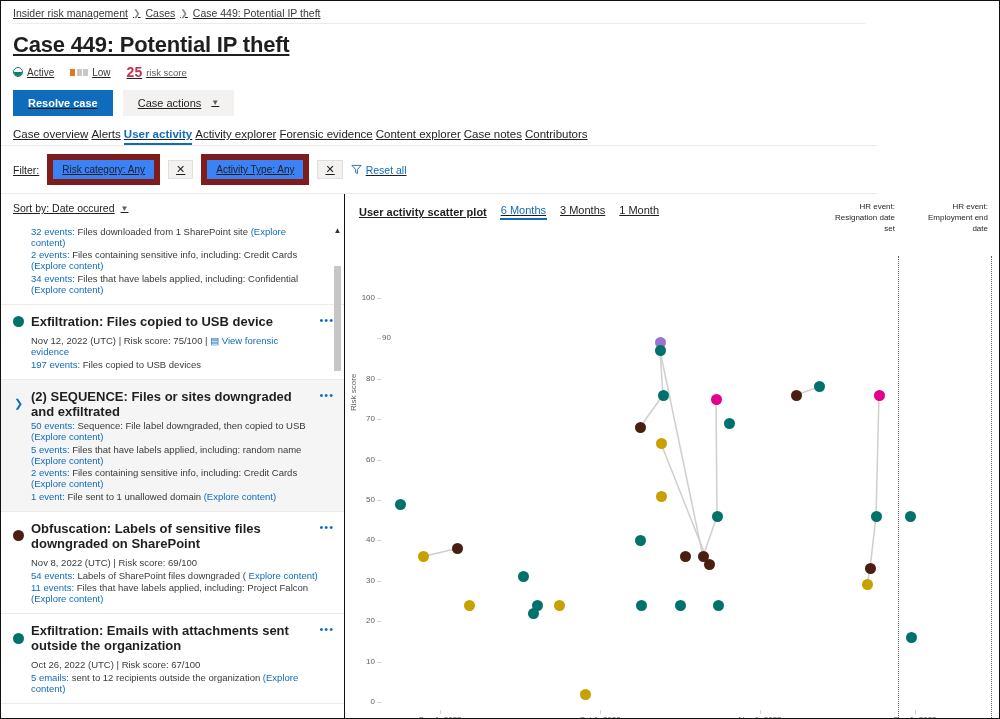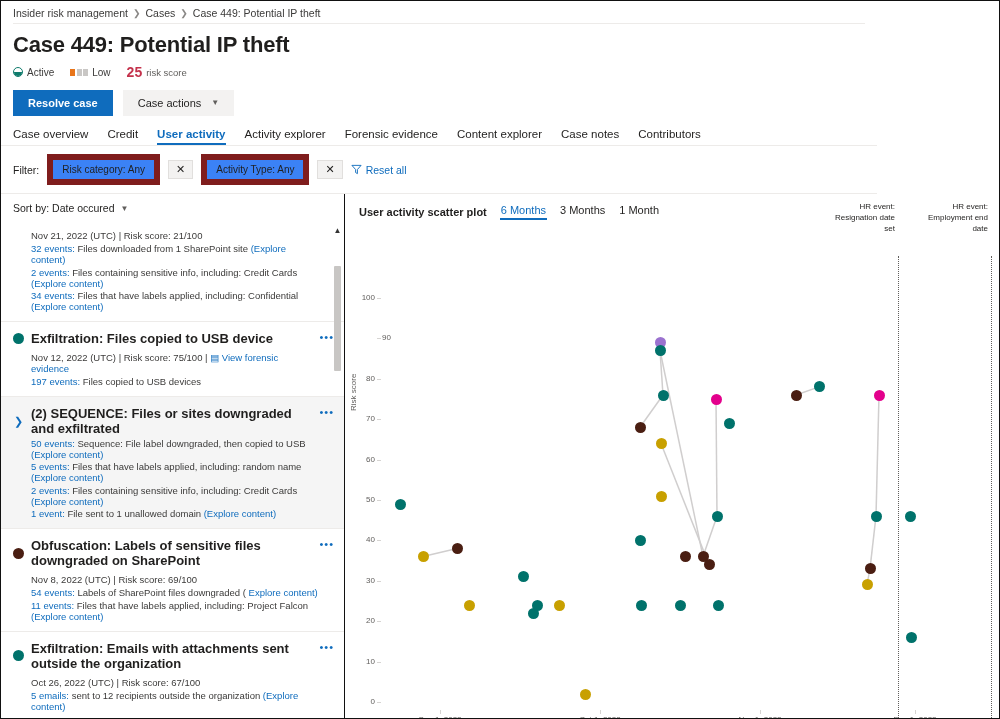--- a/index.html
+++ b/index.html
@@ -3,21 +3,21 @@
 <meta charset="utf-8">
 <style>
   * { box-sizing: border-box; }
   html, body { margin:0; padding:0; }
   body {
     width:1000px; height:719px; overflow:hidden;
     font-family:"Liberation Sans", sans-serif;
     background:#ffffff; color:#201f1e; font-size:11px;
     border:1px solid #111;
   }
-  .page { position:relative; width:876px; height:717px; background:#fff; }
+  .page { position:relative; width:876px; height:717px; background:#fff;text-decoration:underline; }
 
   
   .breadcrumb { padding:6px 12px 4px 12px; font-size:10.5px; color:#3b3a39; display:flex; align-items:center; gap:5px; }
   .breadcrumb .crumb { color:#3b3a39; }
   .breadcrumb .sep { color:#8a8886; font-size:9px; }
   .bc-divider { height:1px; background:#edebe9; margin:0 12px; }
 
   
   .title { font-size:22px; font-weight:bold; color:#201f1e; padding:8px 12px 2px 12px; letter-spacing:-0.2px;}
   .meta-row { display:flex; align-items:center; gap:16px; padding:4px 12px 0 12px; }
@@ -34,21 +34,21 @@
   .risk-lbl { color:#605e5c; font-size:9.5px; }
 
   
   .btn-row { display:flex; gap:10px; padding:10px 12px 0 12px; }
   .btn { font-size:11px; border:1px solid transparent; padding:6px 14px; cursor:pointer; line-height:1.1; }
   .btn-primary { background:#0f6cbd; color:#fff; font-weight:bold; border-color:#0f6cbd; }
   .btn-secondary { background:#f3f2f1; color:#201f1e; border-color:#f3f2f1; display:flex; align-items:center; gap:10px;}
   .caret { font-size:8px; color:#605e5c; }
 
   
-  .tabs { display:flex; gap:19px; padding:12px 12px 0 12px; }
+  .tabs { display:flex; gap:3px; padding:12px 12px 0 12px; }
   .tab { font-size:11.5px; color:#201f1e; padding-bottom:5px; cursor:pointer; position:relative; }
   .tab.active { color:#0f6cbd; font-weight:bold; }
   .tab.active::after { content:""; position:absolute; left:0; right:0; bottom:0; height:2px; background:#0f6cbd; }
   .tabs-line { height:1px; background:#edebe9; margin:0; }
 
   
   .filter-row { display:flex; align-items:center; gap:8px; padding:8px 12px 8px 12px; font-size:10.5px; }
   .filter-label { color:#201f1e; }
   .pill { background:#3b82f6; border:6px solid #7f1d1d; padding:4px 9px; font-size:10px; color:#201f1e; cursor:pointer;}
   .pill-x { background:#f3f2f1; border:1px solid #e1dfdd; padding:3px 7px; font-size:11px; color:#201f1e; cursor:pointer; line-height:1; }
@@ -140,21 +140,21 @@
   <div class="btn-row">
     <button class="btn btn-primary">Resolve case</button>
     <button class="btn btn-secondary">
       <span>Case actions</span>
       <span class="caret">▼</span>
     </button>
   </div>
 
   <div class="tabs" id="tabs">
       <div class="tab">Case overview</div>
-      <div class="tab">Credit</div>
+      <div class="tab">Alerts</div>
       <div class="tab active">User activity</div>
       <div class="tab">Activity explorer</div>
       <div class="tab">Forensic evidence</div>
       <div class="tab">Content explorer</div>
       <div class="tab">Case notes</div>
       <div class="tab">Contributors</div>
     </div>
   <div class="tabs-line"></div>
 
   <div class="filter-row">
@@ -174,21 +174,20 @@
 
   <div class="split">
 
     <div class="left">
       <div class="sortbar">
         <span>Sort by: Date occured</span>
         <span class="caret">▼</span>
       </div>
       <div class="list" id="activity-list">
           <div class="card partial-top">
-            <div class="card-sub"><span>Nov 21, 2022 (UTC) | Risk score: 21/100</span></div>
             <div class="ev-line"><span class="ev-count">32 events:</span><span> Files downloaded from 1 SharePoint site </span><span class="lnk">(Explore content)</span></div>
             <div class="ev-line"><span class="ev-count">2 events:</span><span> Files containing sensitive info, including: Credit Cards </span><span class="lnk">(Explore content)</span></div>
             <div class="ev-line"><span class="ev-count">34 events:</span><span> Files that have labels applied, including: Confidential </span><span class="lnk">(Explore content)</span></div>
           </div>
           <div class="card">
             <div class="card-head">
               <span class="bullet" style="background: rgb(0, 114, 107);"></span>
               <span class="card-title">Exfiltration: Files copied to USB device</span>
             </div>
             <span class="ellipsis">•••</span>

